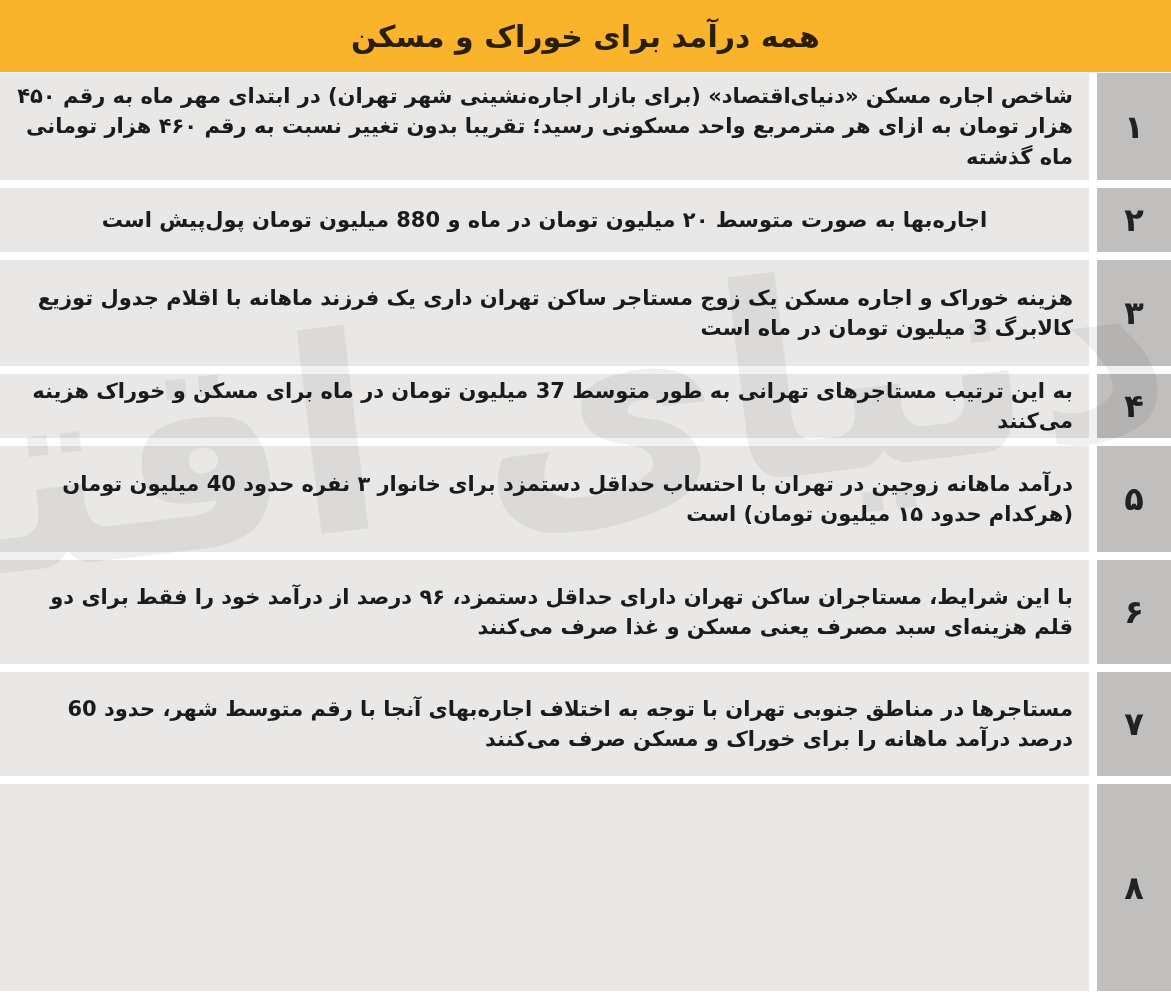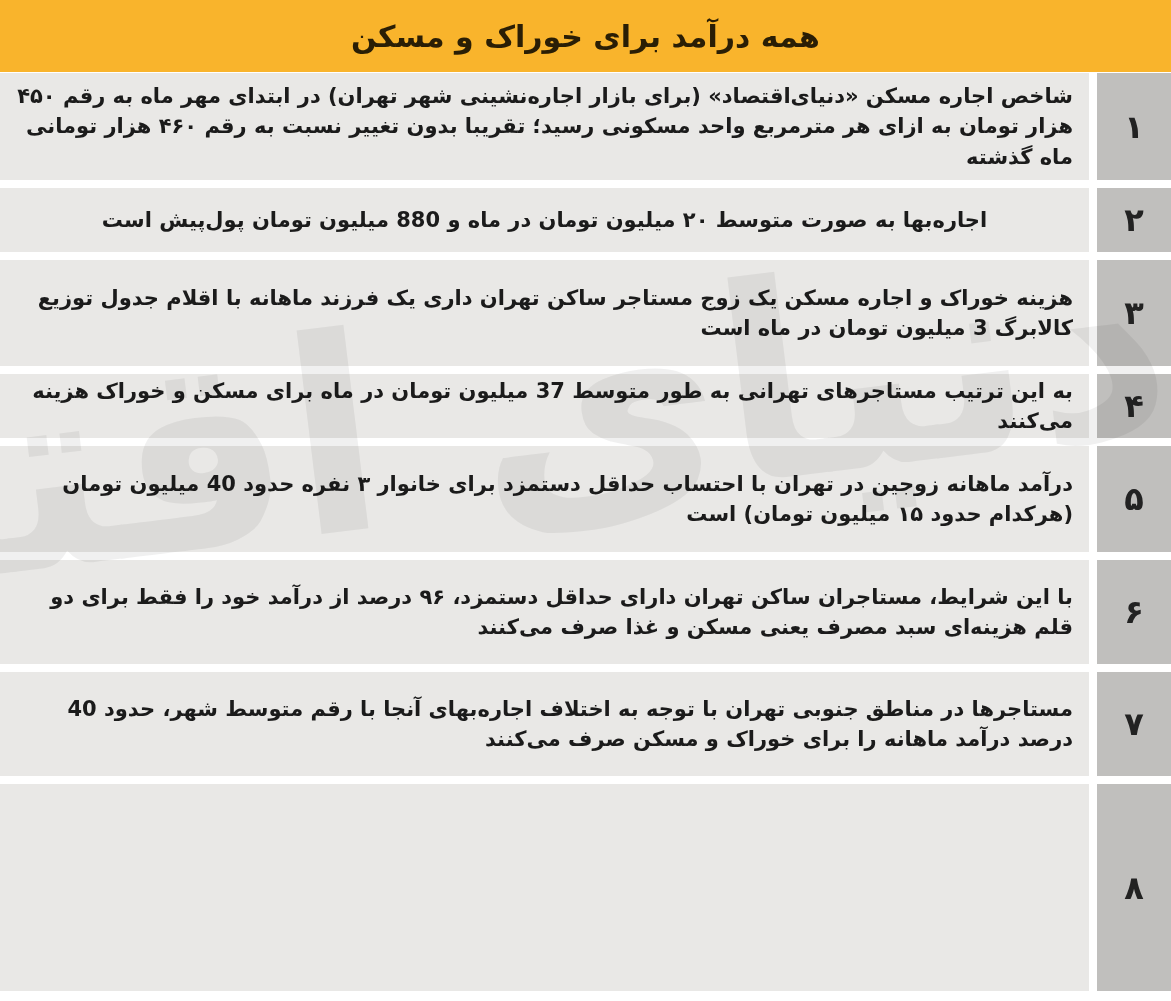--- a/index.html
+++ b/index.html
@@ -108,21 +108,21 @@
   <section class="row row-6">
     <div class="num-cell">۶</div>
     <div class="text-cell">
       <p>با این شرایط، مستاجران ساکن تهران دارای حداقل دستمزد، ۹۶ درصد از درآمد خود را فقط برای دو قلم هزینه‌ای سبد مصرف یعنی مسکن و غذا صرف می‌کنند</p>
     </div>
   </section>
 
   <section class="row row-7">
     <div class="num-cell">۷</div>
     <div class="text-cell">
-      <p>مستاجرها در مناطق جنوبی تهران با توجه به اختلاف اجاره‌بهای آنجا با رقم متوسط شهر، حدود 40 درصد درآمد ماهانه را برای خوراک و مسکن صرف می‌کنند</p>
+      <p>مستاجرها در مناطق جنوبی تهران با توجه به اختلاف اجاره‌بهای آنجا با رقم متوسط شهر، حدود 60 درصد درآمد ماهانه را برای خوراک و مسکن صرف می‌کنند</p>
     </div>
   </section>
 
   <section class="row row-8">
     <div class="num-cell">۸</div>
     <div class="text-cell">
     </div>
   </section>
 
   <div class="watermark">دنیای اقتصاد</div>

